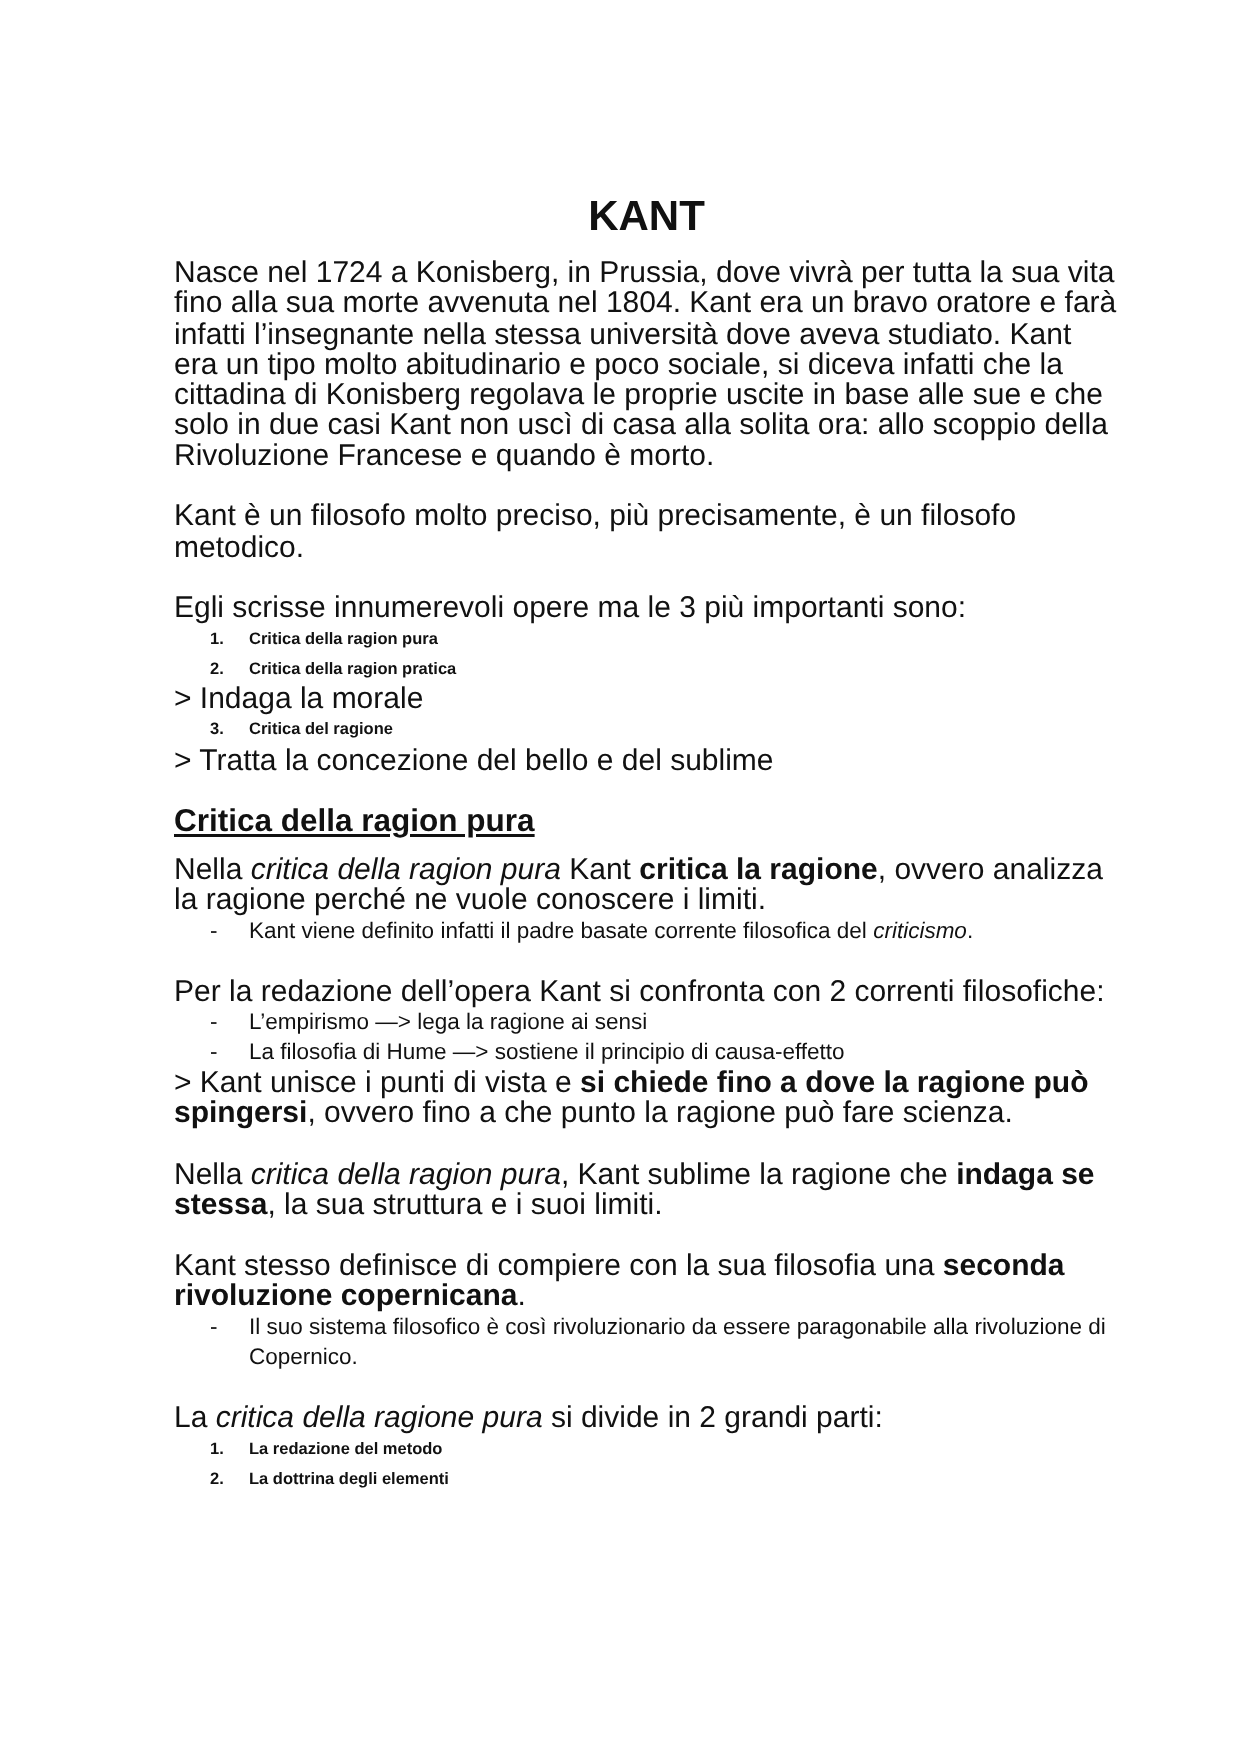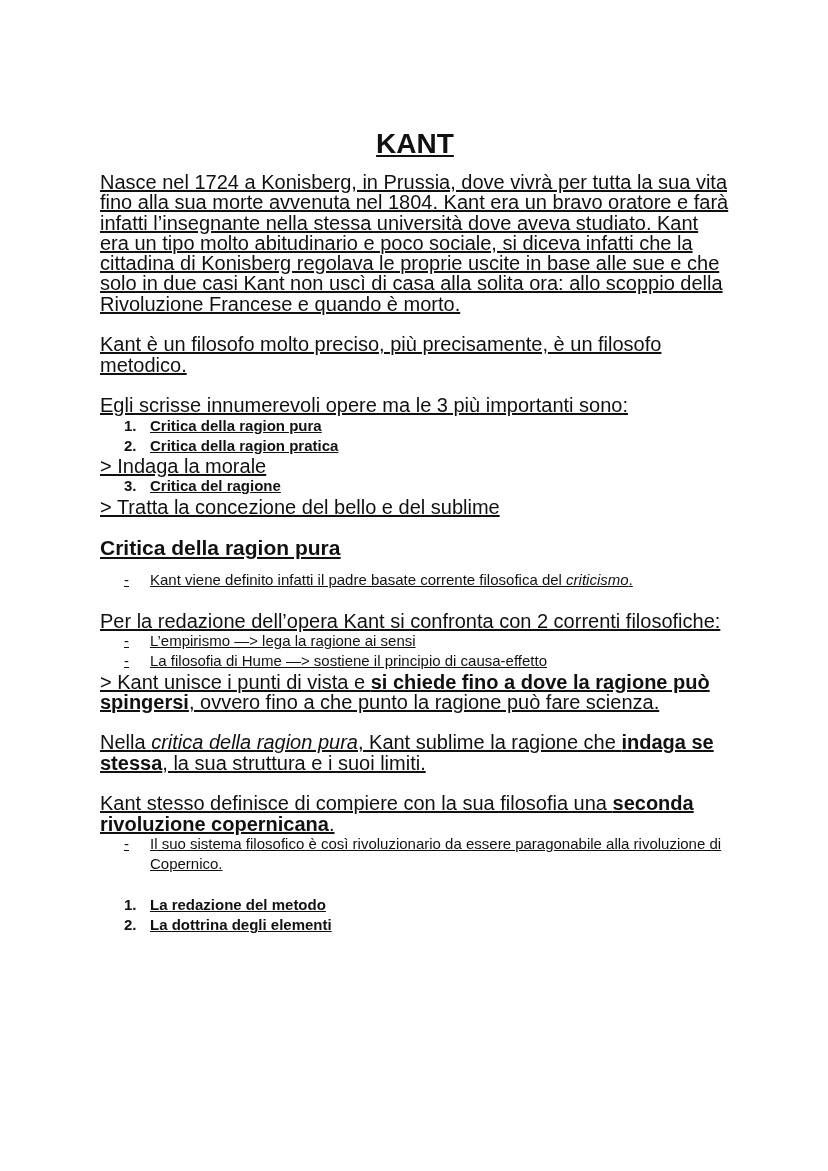--- a/index.html
+++ b/index.html
@@ -1,22 +1,22 @@
 <!DOCTYPE html>
 <html><head>
 <meta charset="utf-8">
 <style>
   html, body { margin: 0; padding: 0; background: #ffffff; }
   body { width: 828px; height: 1171px; position: relative; overflow: hidden;
          font-family: "Liberation Sans", sans-serif; color: #111111; }
-  .page { position: absolute; left: 100px; top: 126px; width: 630px; text-decoration: underline; }
+  .page { position: absolute; left: 116px; top: 126px; width: 630px; }
   .title { text-align: center; font-weight: bold; font-size: 28px; line-height: 36px; margin: 0 0 10px 0; }
   p, .line { font-size: 20px; line-height: 20.3px; margin: 0; }
   .gap { height: 20.3px; }
-  .ol-item { padding-left: 24px; font-weight: bold; font-size: 15px; line-height: 20.3px; }
+  .ol-item { padding-left: 24px; font-weight: bold; font-size: 11px; line-height: 20.3px; }
   .ol-item .num { display: inline-block; width: 26px; }
   .dash-item { padding-left: 24px; font-size: 15px; line-height: 20.3px; display: flex; }
   .dash-item .dash { display: inline-block; width: 26px; flex: none; }
   h2 { font-size: 21px; line-height: 28px; font-weight: bold; text-decoration: underline; margin: 17px 0 8px 0; }
   b { font-weight: bold; }
   i { font-style: italic; }
 </style>
 </head>
 <body>
 
@@ -30,20 +30,21 @@
   <p>Egli scrisse innumerevoli opere ma le 3 più importanti sono:</p>
 
   <div class="ol-item"><span class="num">1.</span><span>Critica della ragion pura</span></div>
   <div class="ol-item"><span class="num">2.</span><span>Critica della ragion pratica</span></div>
   <div class="line">&gt; Indaga la morale</div>
   <div class="ol-item"><span class="num">3.</span><span>Critica del ragione</span></div>
   <div class="line">&gt; Tratta la concezione del bello e del sublime</div>
 
   <h2>Critica della ragion pura</h2>
 
+  <p><span>Nella </span><i>critica della ragion pura</i><span> Kant </span><b>critica la ragione</b><span>, ovvero analizza la ragione perché ne vuole conoscere i limiti.</span></p>
   <div class="dash-item">
       <span class="dash">-</span>
       <span><span>Kant viene definito infatti il padre basate corrente filosofica del </span><i>criticismo</i><span>.</span></span>
     </div>
   <div class="gap"></div>
 
   <p>Per la redazione dell’opera Kant si confronta con 2 correnti filosofiche:</p>
   <div class="dash-item">
       <span class="dash">-</span>
       <span>L’empirismo —&gt; lega la ragione ai sensi</span>
@@ -58,15 +59,16 @@
   <p><span>Nella </span><i>critica della ragion pura</i><span>, Kant sublime la ragione che </span><b>indaga se stessa</b><span>, la sua struttura e i suoi limiti.</span></p>
   <div class="gap"></div>
 
   <p><span>Kant stesso definisce di compiere con la sua filosofia una </span><b>seconda rivoluzione copernicana</b><span>.</span></p>
   <div class="dash-item">
       <span class="dash">-</span>
       <span>Il suo sistema filosofico è così rivoluzionario da essere paragonabile alla rivoluzione di Copernico.</span>
     </div>
   <div class="gap"></div>
 
+  <p><span>La </span><i>critica della ragione pura</i><span> si divide in 2 grandi parti:</span></p>
   <div class="ol-item"><span class="num">1.</span><span>La redazione del metodo</span></div>
   <div class="ol-item"><span class="num">2.</span><span>La dottrina degli elementi</span></div>
 </div>
 
 </body></html>

